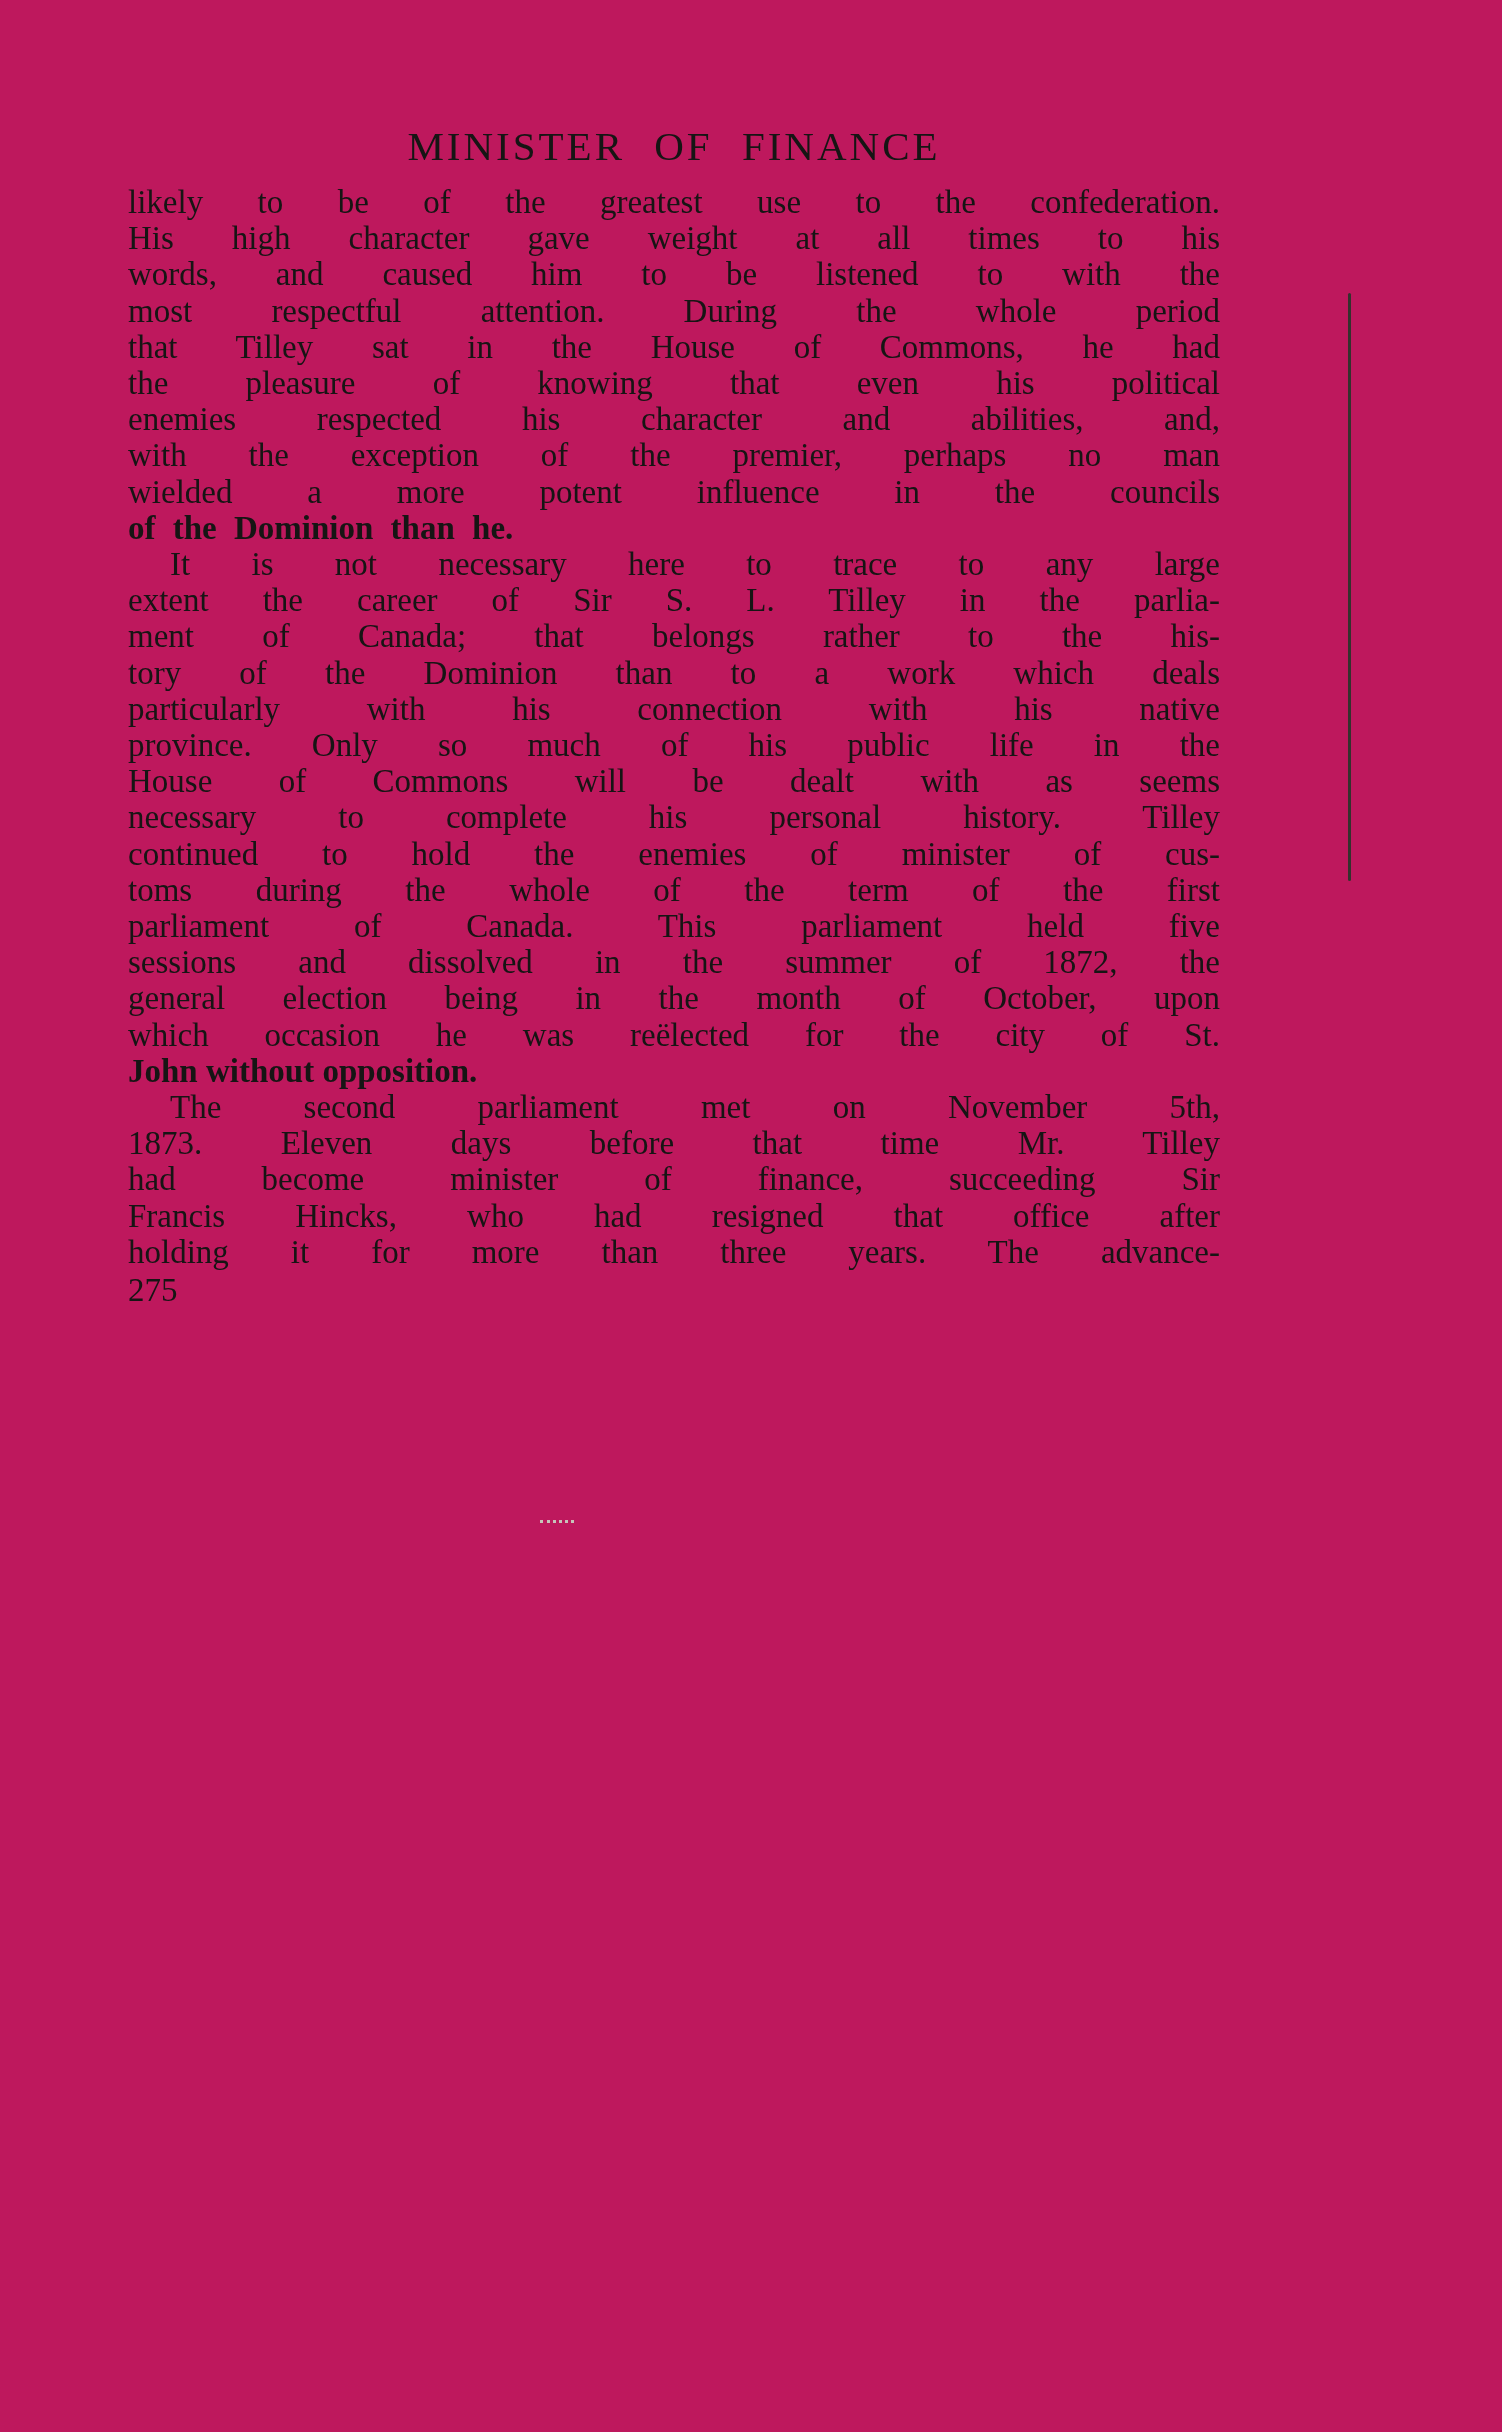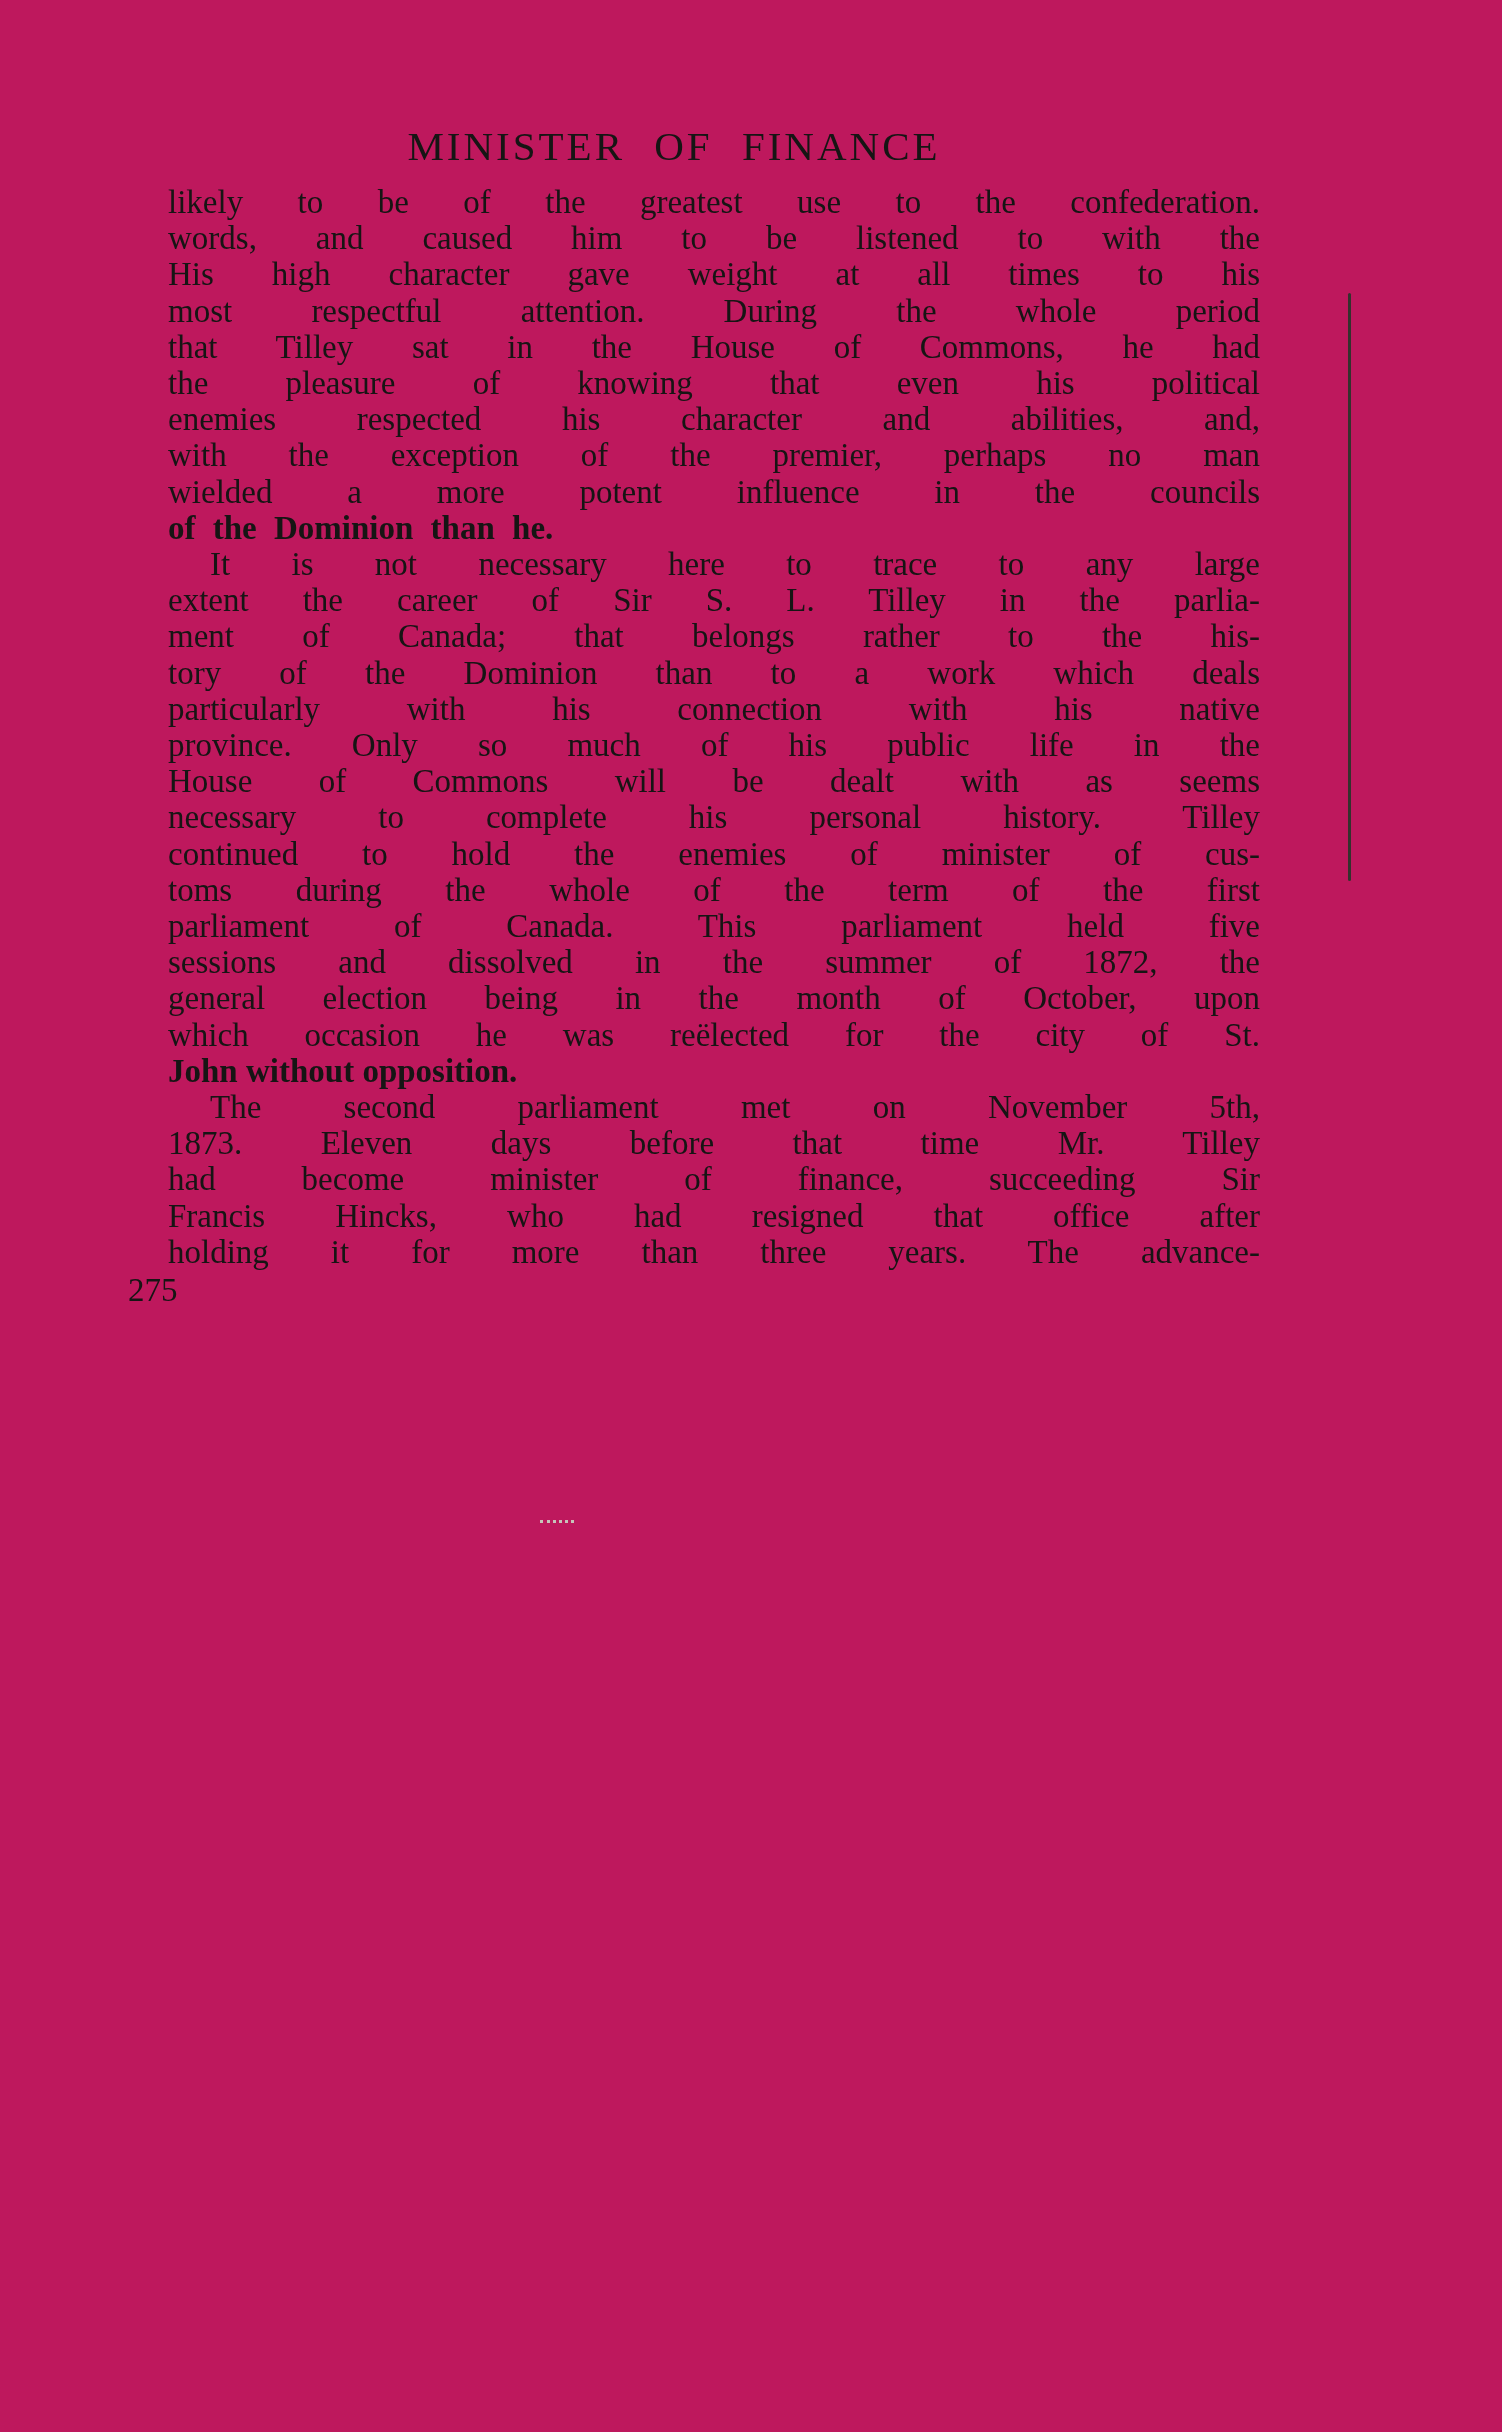--- a/index.html
+++ b/index.html
@@ -29,21 +29,20 @@
     letter-spacing: 3px;
     word-spacing: 16px;
   }
   .body-text {
     position: absolute;
     left: 128px;
     top: 184px;
     width: 1092px;
     font-size: 33px;
     line-height: 36.2px;
-    margin-left: 40px;
   }
   .line {
     text-align: justify;
     text-align-last: justify;
     white-space: normal;
   }
   .line.flush { text-align-last: left; font-weight: bold; }
   .line.indent { text-indent: 42px; }
   .line.spread { word-spacing: 9px; }
   .pagenum {
@@ -80,22 +79,22 @@
 <div class="page">
 
   <div class="edge-line"></div>
 
   <h1 class="title">MINISTER OF FINANCE</h1>
 
   <div class="body-text">
 
     <div class="para">
       <div class="line">likely to be of the greatest use to the confederation.</div>
+      <div class="line">His high character gave weight at all times to his</div>
       <div class="line">words, and caused him to be listened to with the</div>
-      <div class="line">His high character gave weight at all times to his</div>
       <div class="line">most respectful attention. During the whole period</div>
       <div class="line">that Tilley sat in the House of Commons, he had</div>
       <div class="line">the pleasure of knowing that even his political</div>
       <div class="line">enemies respected his character and abilities, and,</div>
       <div class="line">with the exception of the premier, perhaps no man</div>
       <div class="line">wielded a more potent influence in the councils</div>
       <div class="line flush spread">of the Dominion than he.</div>
     </div>
 
     <div class="para">

